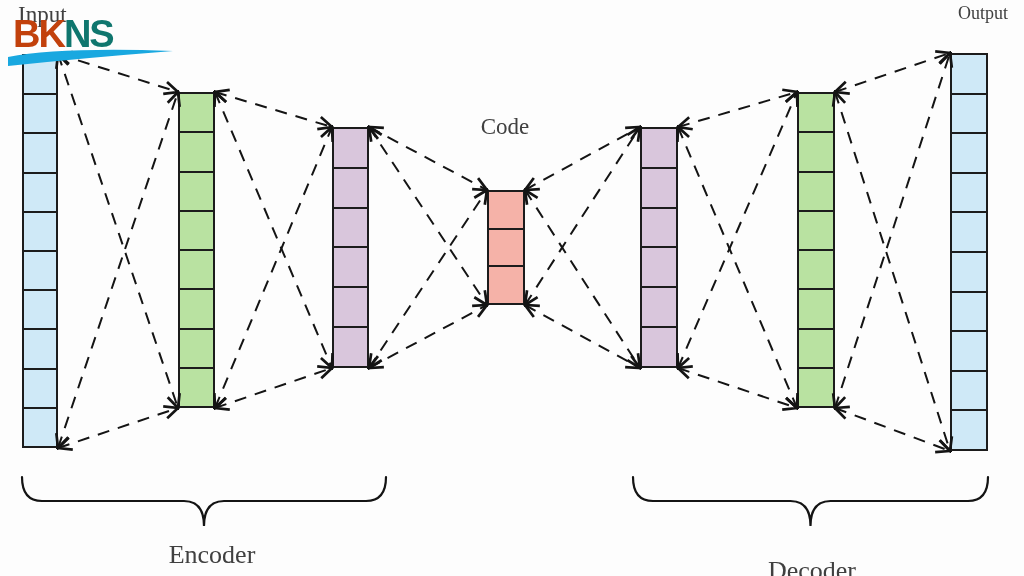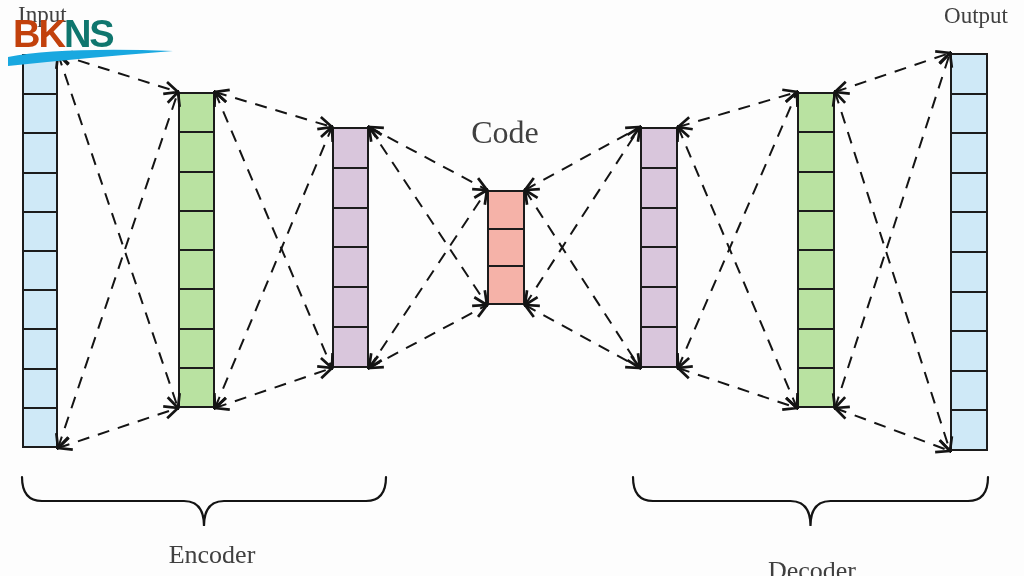--- a/index.html
+++ b/index.html
@@ -1,22 +1,22 @@
 <!DOCTYPE html>
 <html><head>
 <meta charset="utf-8">
 <style>
   html,body{margin:0;padding:0;background:#fdfdfd;width:1024px;height:576px;overflow:hidden;}
   .stage{position:relative;width:1024px;height:576px;background:#fdfdfd;font-family:"Liberation Serif", serif;}
 
   
   .lbl{position:absolute;color:#404040;white-space:nowrap;}
   .input-label{left:18px;top:2px;font-size:23px;}
-  .output-label{left:1008px;top:3px;transform:translateX(-100%);font-size:23px;}
-  .code-label{left:505px;top:114px;transform:translateX(-50%);font-size:32px;text-align:right;}
+  .output-label{left:1008px;top:3px;transform:translateX(-100%);font-size:18px;}
+  .code-label{left:505px;top:114px;transform:translateX(-50%);font-size:23px;text-align:right;}
   .encoder-label{left:202px;top:540px;transform:translateX(-50%);font-size:26px;margin-left:10px;}
   .decoder-label{left:812px;top:556px;transform:translateX(-50%);font-size:26px;}
 
   
   .logo{position:absolute;left:13px;top:15px;z-index:6;font-family:"Liberation Sans", sans-serif;
         font-weight:800;font-size:38px;letter-spacing:-2px;line-height:1;}
   .logo .red{color:#c2410c;}
   .logo .blue{color:#0f766e;}
   .logo-swoosh-svg{position:absolute;left:0;top:0;z-index:7;pointer-events:none;}
 

